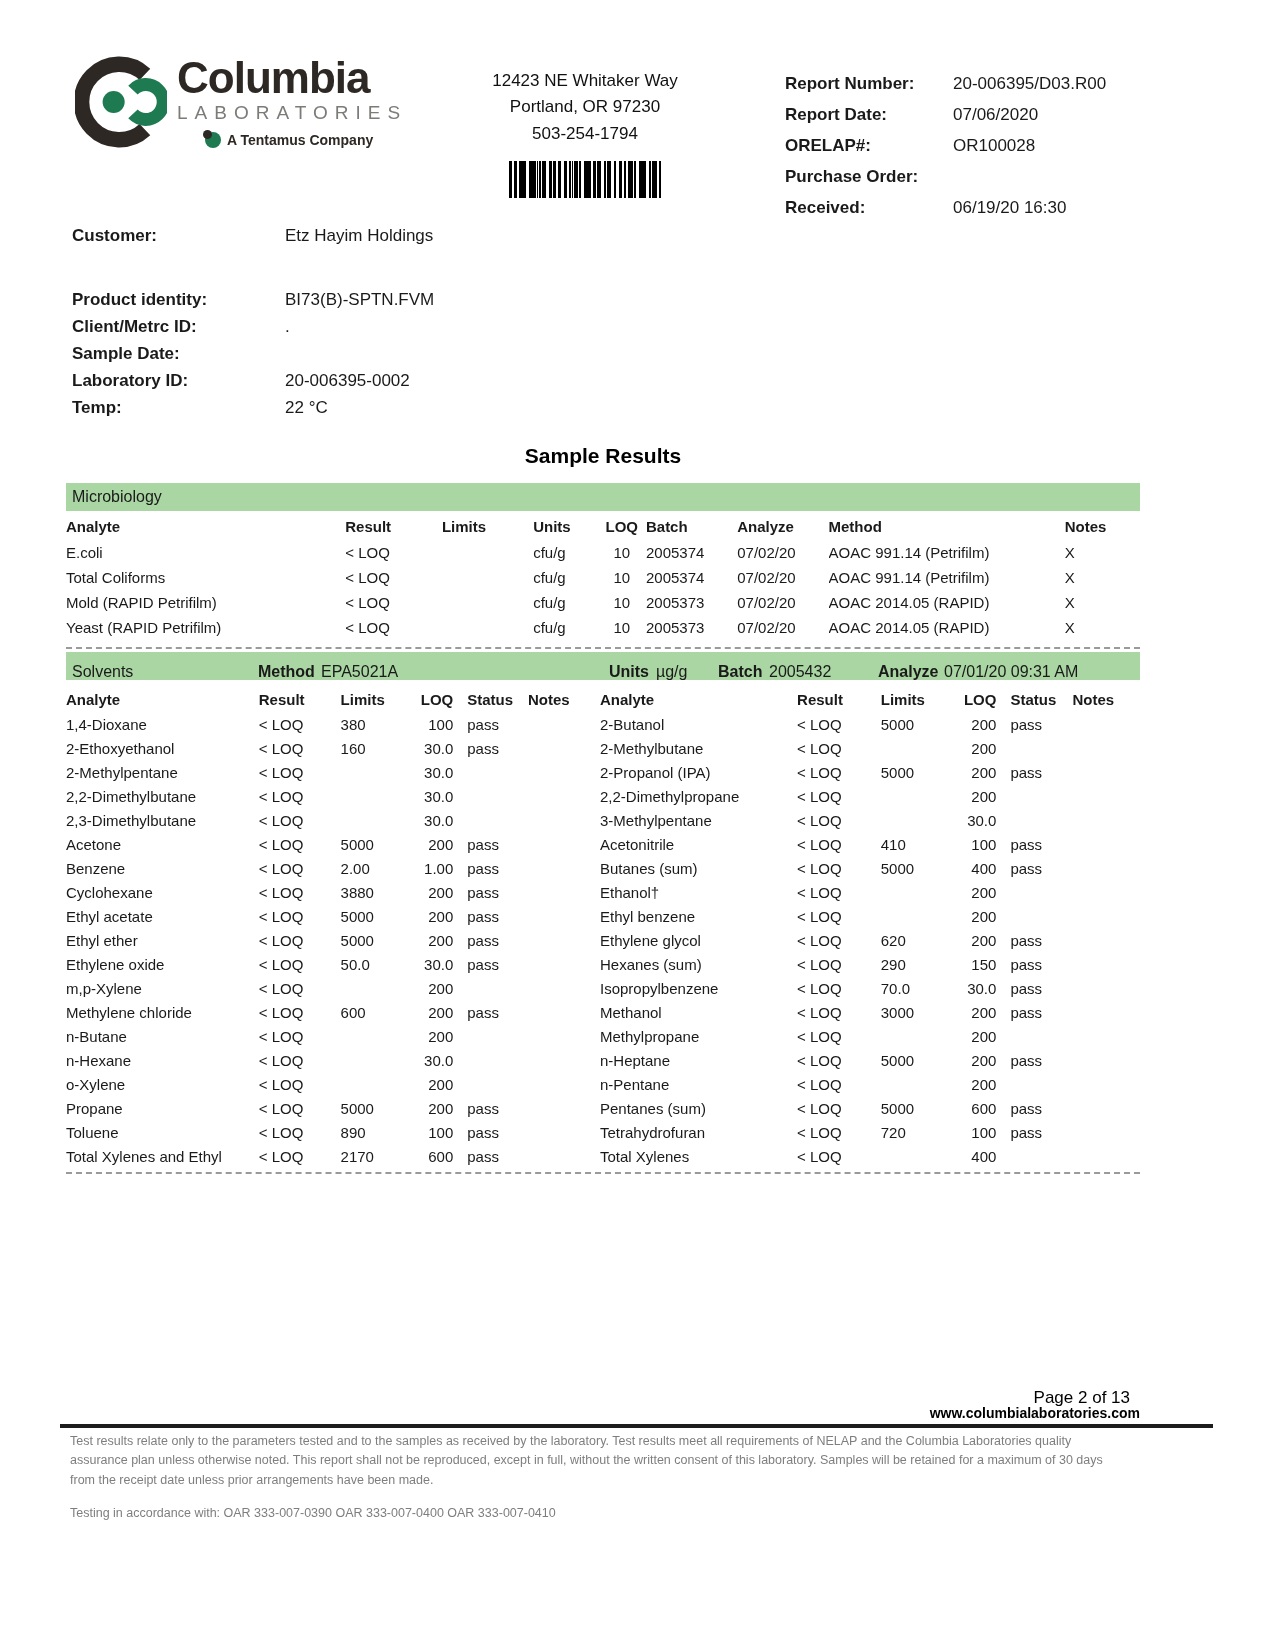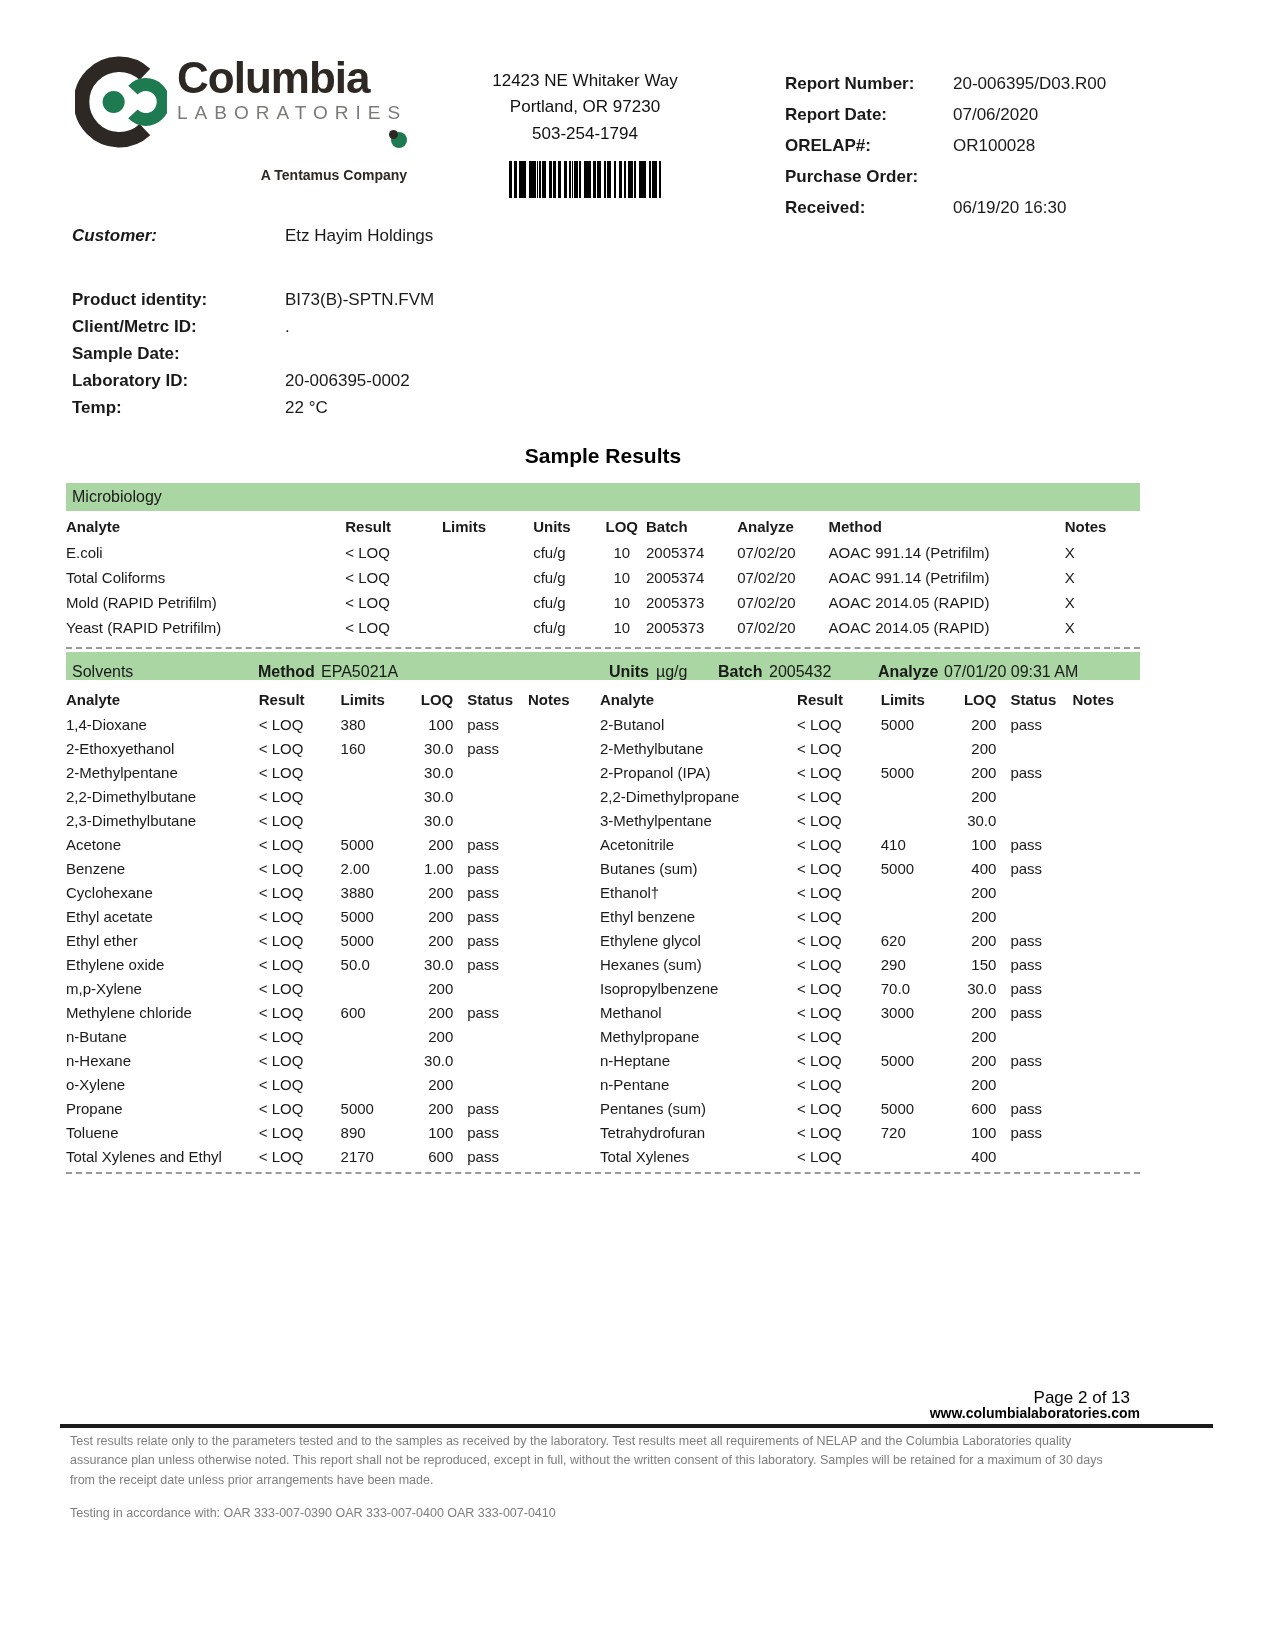--- a/index.html
+++ b/index.html
@@ -6,42 +6,42 @@
   html,body { background:#ffffff; }
   body {
     width:1275px; height:1650px; position:relative;
     font-family:"Liberation Sans", sans-serif; color:#1a1a1a;
   }
   
   .logo-block { position:absolute; left:75px; top:56px; display:flex; align-items:flex-start; }
   .logo-text { margin-left:10px; }
   .brand { font-size:44px; font-weight:bold; color:#2d2823; letter-spacing:-1px; line-height:1.0; }
   .brand-sub { font-size:19px; color:#7b7b78; letter-spacing:7px; margin-top:2px; }
-  .tagline { display:flex; align-items:flex-end; gap:19px; margin-top:8px; margin-left:28px;flex-direction:column; }
+  .tagline { display:flex; align-items:flex-end; gap:6px; margin-top:8px; margin-left:28px; }
   .tagline-text { font-size:14px; font-weight:bold; color:#2d2823; }
   .tenta-glyph { width:16px; height:16px; border-radius:50%; background:#1e7a50; position:relative; }
   .tenta-glyph::after { content:""; position:absolute; left:-2px; top:-2px; width:9px; height:9px; border-radius:50%; background:#2d2823; }
 
   .address-block { position:absolute; left:430px; top:68px; width:310px; text-align:center; font-size:17px; line-height:1.55; color:#111; }
   .barcode { width:152px; height:37px; margin:14px auto 0 auto;
     background:
       repeating-linear-gradient(90deg,#000 0 2px,transparent 2px 5px),
       repeating-linear-gradient(90deg,#000 0 1px,transparent 1px 7px),
       repeating-linear-gradient(90deg,#000 0 3px,transparent 3px 11px);
     background-color:#fff;
   }
 
   .report-info { position:absolute; left:785px; top:68px; width:430px; font-size:17px; }
   .report-info .pair { display:flex; height:31px; align-items:center; }
   .report-info .plabel { font-weight:bold; width:168px; flex:0 0 168px; }
   .report-info .pvalue { }
 
   
   .customer-row { position:absolute; left:72px; top:226px; font-size:17px; display:flex; }
-  .customer-row .plabel { font-weight:bold; width:213px; flex:0 0 213px;font-style:italic; }
+  .customer-row .plabel { font-weight:bold; width:213px; flex:0 0 213px; }
   .sample-info { position:absolute; left:72px; top:286px; font-size:17px; }
   .sample-info .pair { display:flex; height:27px; align-items:center; }
   .sample-info .plabel { font-weight:bold; width:213px; flex:0 0 213px; }
 
   
   .section-title { position:absolute; left:66px; top:444px; width:1074px; text-align:center;
     font-size:21px; font-weight:bold; color:#000; }
 
   
   .greenbar { background:#a9d6a2; height:28px; display:flex; align-items:center; font-size:16px; position:relative; }

